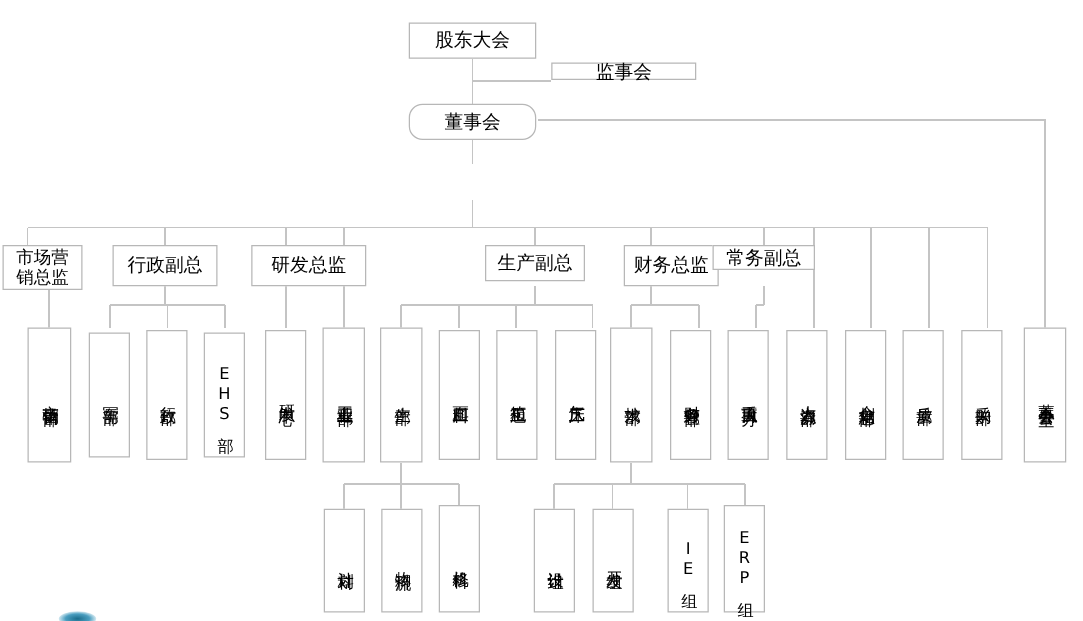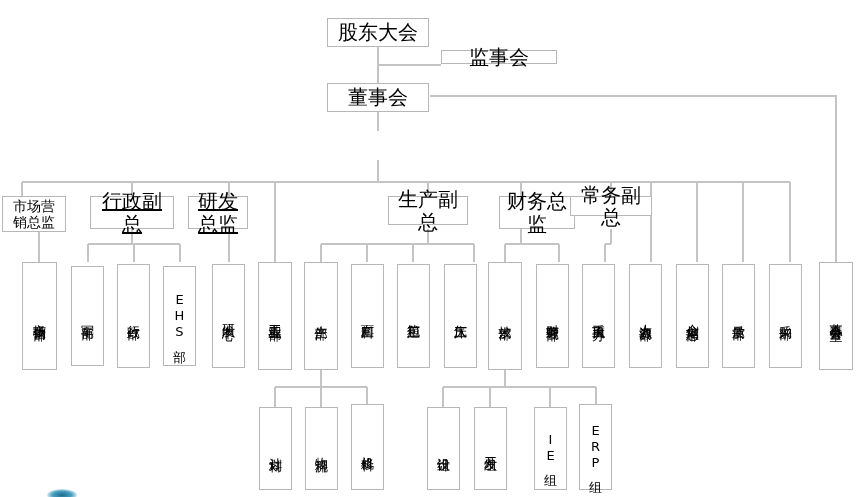--- a/index.html
+++ b/index.html
@@ -32,21 +32,21 @@
     border: 1px solid #b7b7b7;
     display: flex;
     align-items: center;
     justify-content: center;
     color: #000000;
     line-height: 1.12;
     text-align: center;
   }
   
   .node.horiz {
-    font-size: 20px;
+    font-size: 15px;
     letter-spacing: 0px;
     padding: 0 4px;
   }
   .node.horiz.wrap {
     font-size: 14px;
     line-height: 1.15;
   }
   
   .node.vert {
     font-size: 13px;
@@ -141,34 +141,34 @@
   </svg>
 
   <div class="node horiz" style="left:327px; top:18px; width:102px; height:29px;">
     <span>股东大会</span>
   </div>
 
   <div class="node horiz" style="left:441px; top:50px; width:116px; height:14px;">
     <span>监事会</span>
   </div>
 
-  <div class="node horiz" style="left:327px; top:83px; width:102px; height:29px;">
+  <div class="node horiz" style="left:327px; top:83px; width:102px; height:29px;border-radius:11px;">
     <span>董事会</span>
   </div>
 
 
   <div class="node horiz wrap" style="left:2px; top:196px; width:64px; height:36px;">
     <span>市场营销总监</span>
   </div>
 
-  <div class="node horiz" style="left:90px; top:196px; width:84px; height:33px;text-decoration:underline;">
+  <div class="node horiz" style="left:90px; top:196px; width:84px; height:33px;">
     <span>行政副总</span>
   </div>
 
-  <div class="node horiz" style="left:188px; top:196px; width:60px; height:33px;text-decoration:underline;">
+  <div class="node horiz" style="left:201px; top:196px; width:92px; height:33px;">
     <span>研发总监</span>
   </div>
 
   <div class="node horiz" style="left:388px; top:196px; width:80px; height:29px;align-items:center;">
     <span>生产副总</span>
   </div>
 
   <div class="node horiz" style="left:499px; top:196px; width:76px; height:33px;">
     <span>财务总监</span>
   </div>

